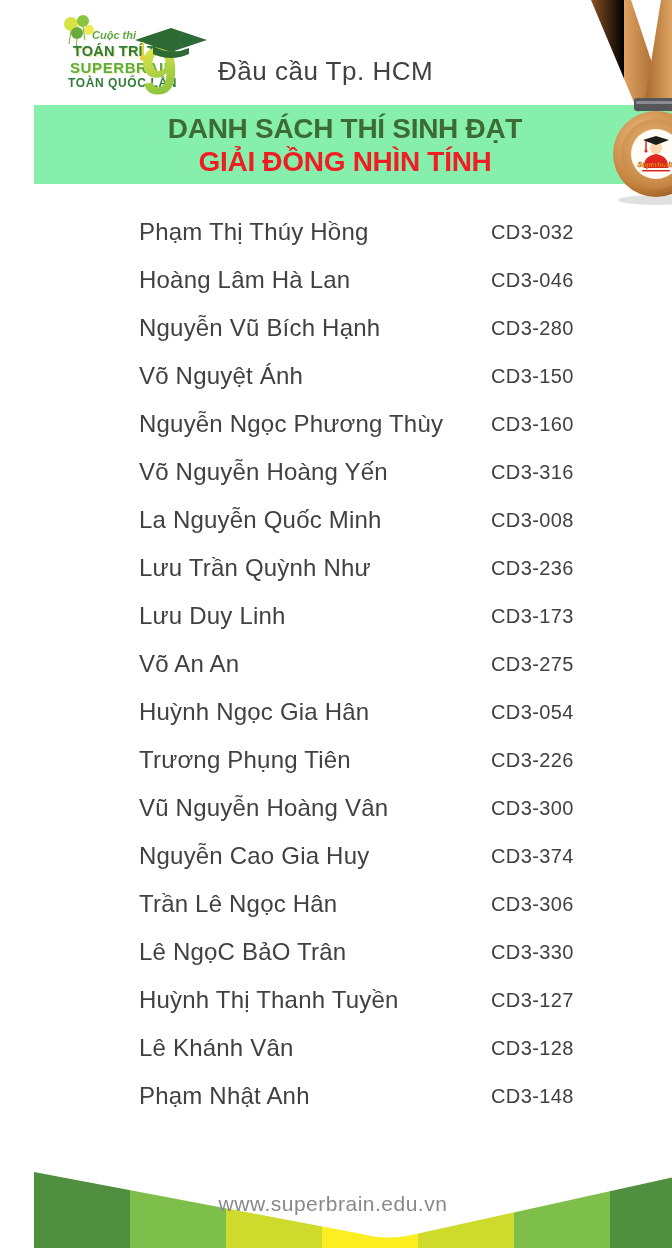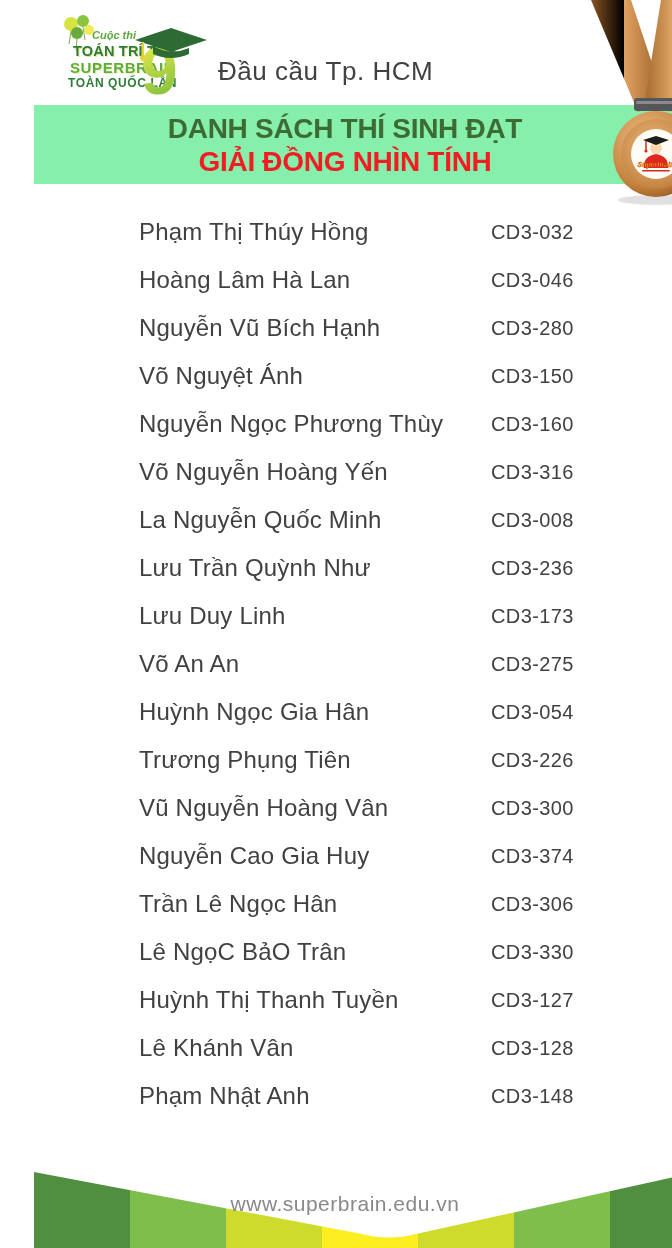--- a/index.html
+++ b/index.html
@@ -38,21 +38,21 @@
   .list{position:absolute; left:0; top:208px; width:672px;}
   .row{position:relative; height:48px;}
   .row .name{position:absolute; left:105px; top:0; line-height:48px; font-size:24px; color:#414042; letter-spacing:.2px; white-space:nowrap;}
   .row .code{position:absolute; left:457px; top:0; line-height:48px; font-size:20px; color:#414042; letter-spacing:.4px;}
   
   .footer{position:absolute; left:0; top:1168px; width:672px; height:80px;}
   .stripes{position:absolute; inset:0; display:flex;}
   .stripes div{width:96px; height:80px;}
   .footer-curve{position:absolute; left:0; top:0;}
   .website{
-    position:absolute; left:16px; top:24px; width:590px; text-align:center;
+    position:absolute; left:4px; top:24px; width:590px; text-align:center;
     font-size:21px; color:#87898c; letter-spacing:.5px;
   }
 </style>
 </head>
 <body>
 
 <div class="page">
 
   <div class="logo">
     <svg class="logo-balloons" width="40" height="46" viewBox="0 0 40 46">

